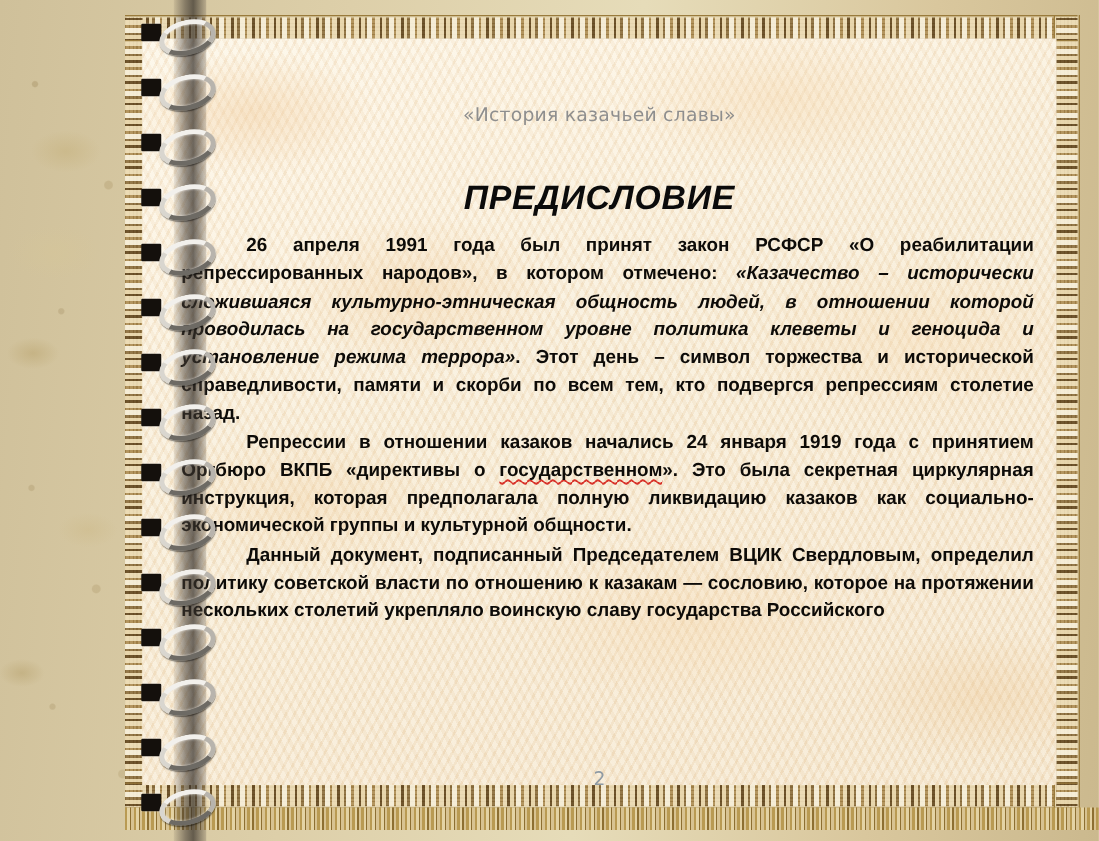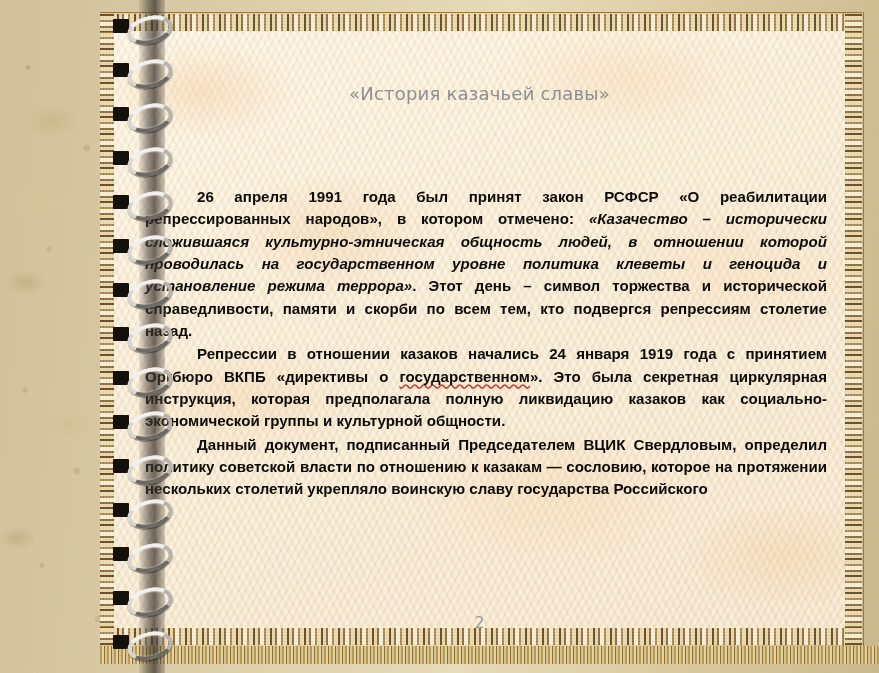--- a/index.html
+++ b/index.html
@@ -135,21 +135,21 @@
   .hole{
     position:absolute;left:58px;width:16px;height:14px;
     background:#14100c;border-radius:1px;
     box-shadow:1px 0 1px rgba(255,255,255,.25);
   }
 
   
   .header{
     position:absolute;left:0;top:52px;width:731px;
     text-align:center;color:#8e8e8e;
-    font-size:18px;letter-spacing:.2px;
+    font-size:15px;letter-spacing:.2px;
     font-family:"DejaVu Sans","Liberation Sans",sans-serif;
   }
   .title{
     position:absolute;left:0;top:112px;width:731px;
     text-align:center;color:#0b0b0b;
     font-weight:bold;font-style:italic;
     font-size:27px;letter-spacing:.6px;
   }
   .body{
     position:absolute;left:31px;top:155px;width:682px;
@@ -188,20 +188,21 @@
   <div class="hair hair-b"></div>
   <div class="hair hair-b2"></div>
   <div class="hair hair-r"></div>
   <div class="hair hair-r2"></div>
   <div class="fringe"></div>
 
   <div class="paper">
 
     <div class="header">«История казачьей славы»</div>
 
+    <div class="title">ПРЕДИСЛОВИЕ</div>
 
     <div class="body">
 
       <p><span>26 апреля 1991 года был принят закон РСФСР «О реабилитации репрессированных народов», в котором отмечено: </span><span class="it">«Казачество – исторически сложившаяся культурно-этническая общность людей, в отношении которой проводилась на государственном уровне политика клеветы и геноцида и установление режима террора»</span><span>. Этот день – символ торжества и исторической справедливости, памяти и скорби по всем тем, кто подвергся репрессиям столетие назад.</span></p>
 
       <p><span>Репрессии в отношении казаков начались 24 января 1919 года с принятием Оргбюро ВКПБ «директивы о </span><span class="sp">государственном</span><span>». Это была секретная циркулярная инструкция, которая предполагала полную ликвидацию казаков как социально-экономической группы и культурной общности.</span></p>
 
       <p>Данный документ, подписанный Председателем ВЦИК Свердловым, определил политику советской власти по отношению к казакам — сословию, которое на протяжении нескольких столетий укрепляло воинскую славу государства Российского</p>
     </div>
 

